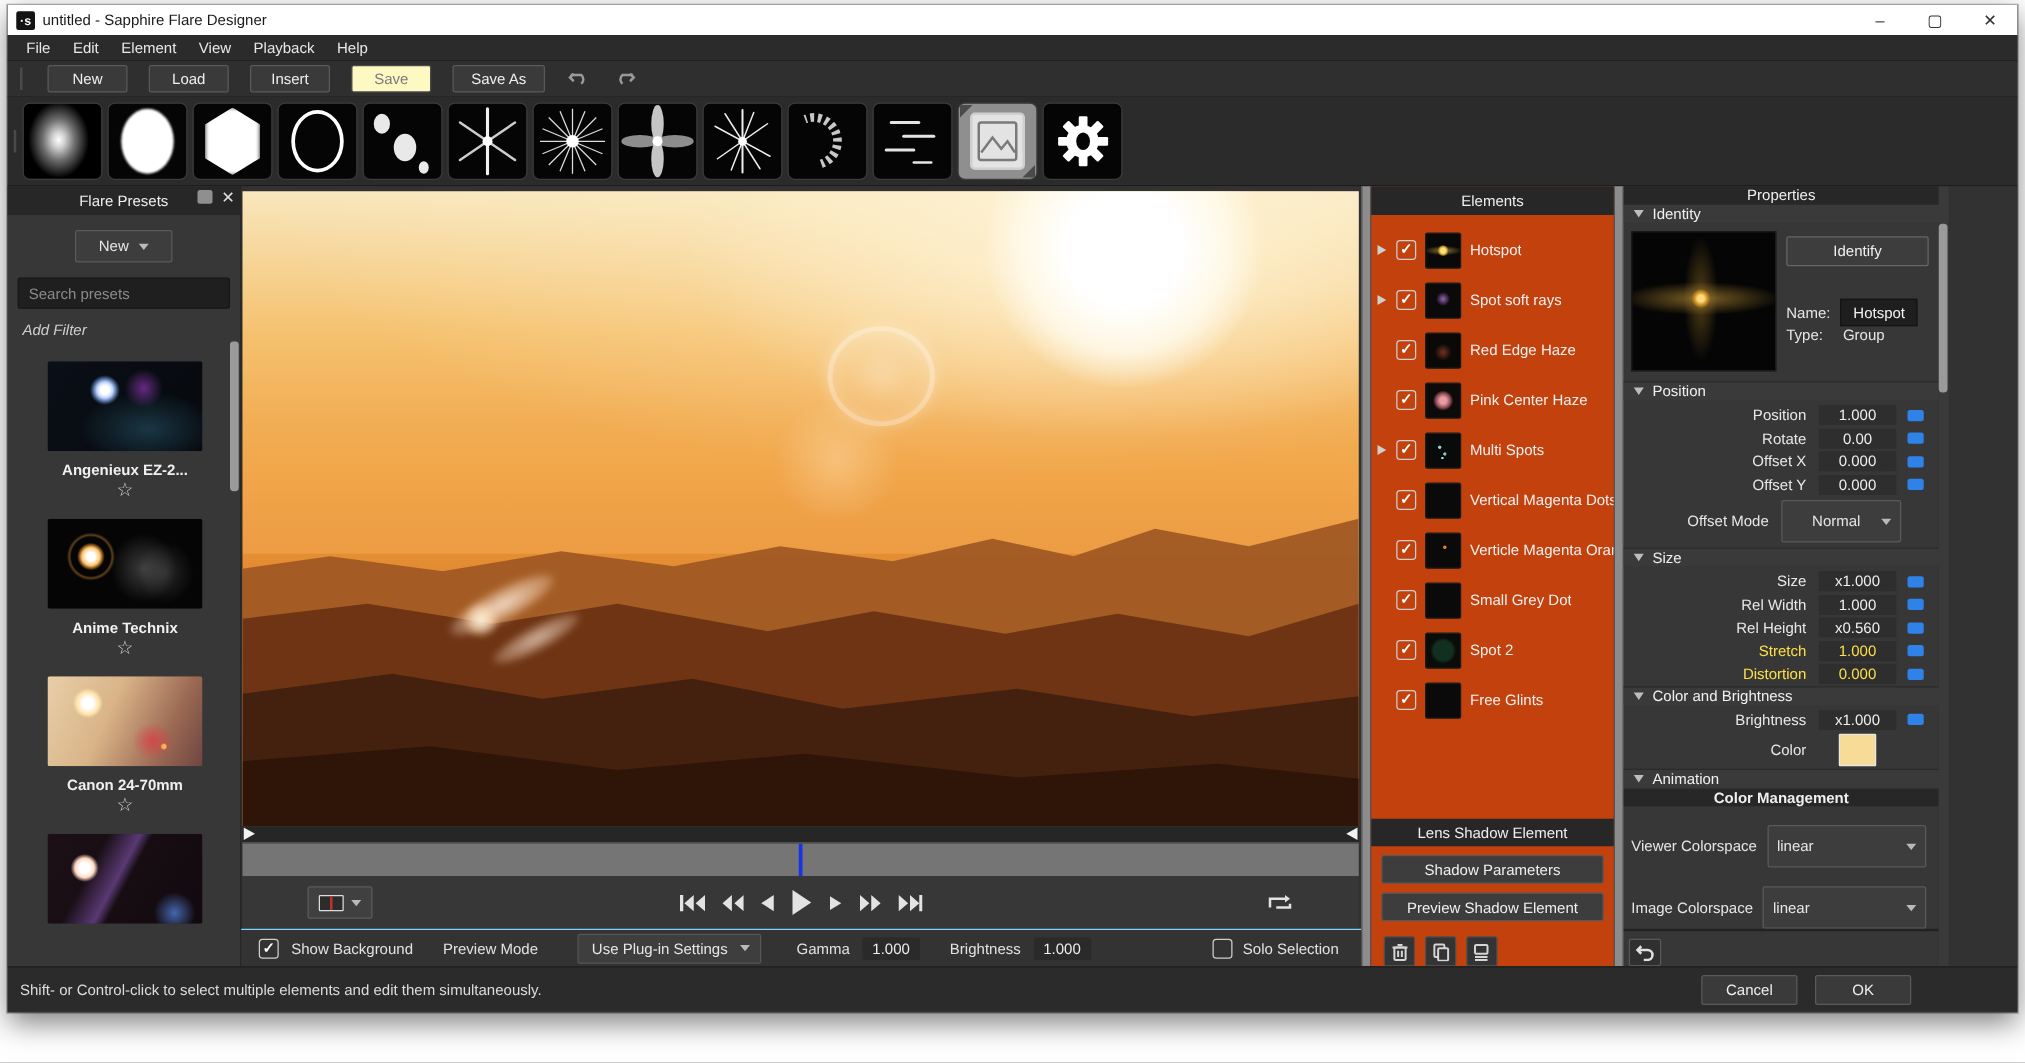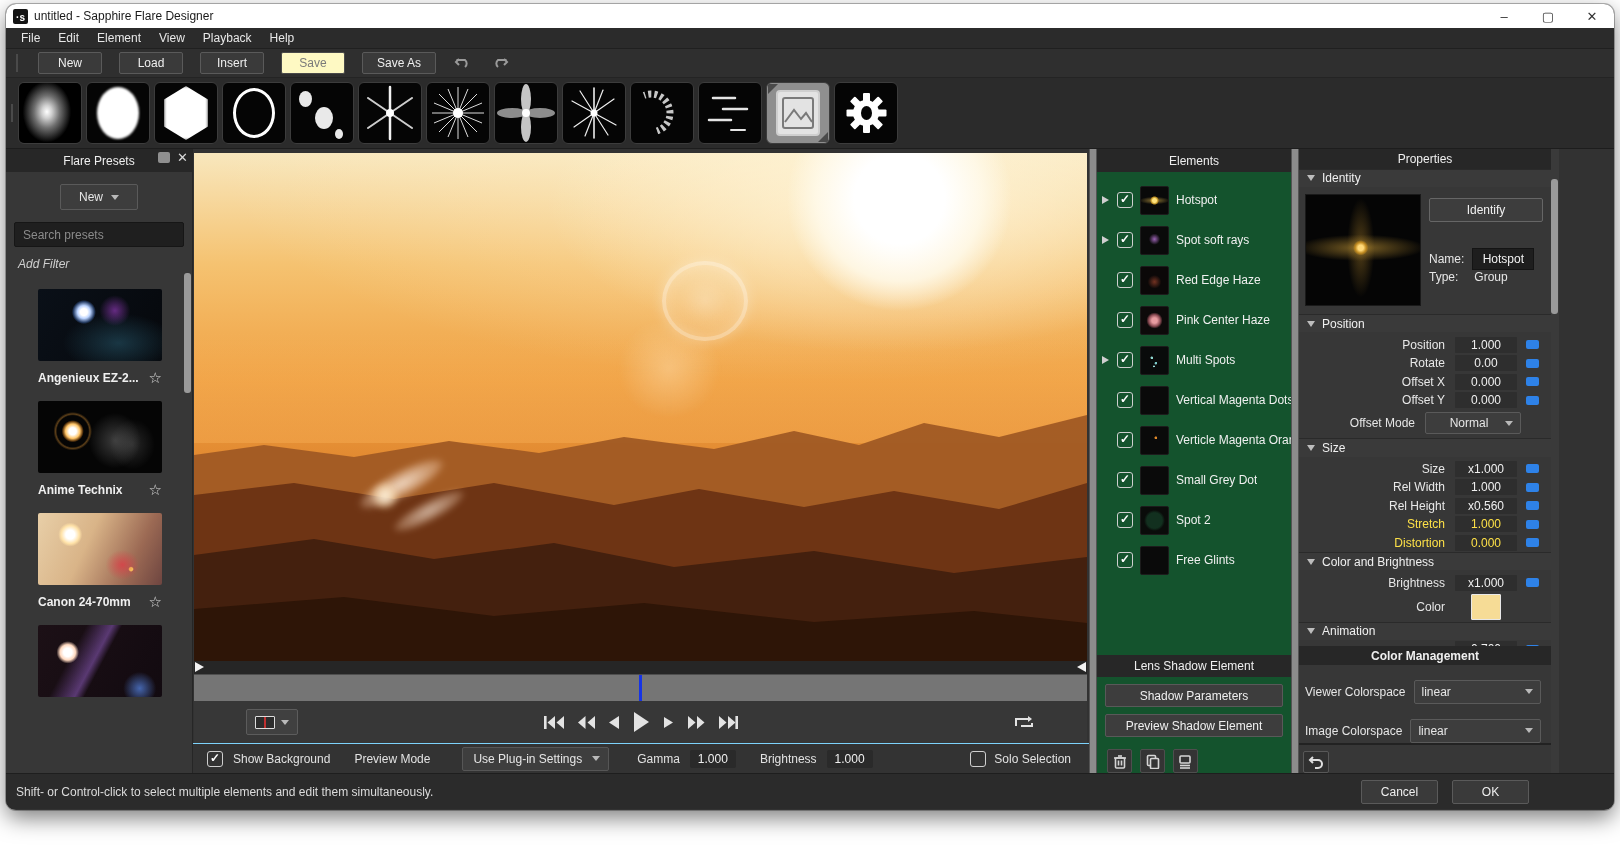--- a/index.html
+++ b/index.html
@@ -1,20 +1,20 @@
 <!DOCTYPE html>
 <html><head>
 <meta charset="utf-8">
 <style>
   * { box-sizing: border-box; margin: 0; padding: 0; }
   html,body { background:#ffffff; width:1620px; height:850px; overflow:hidden;
     font-family:"Liberation Sans", sans-serif; }
   #window{ position:absolute; left:6px; top:4px; width:1608px; height:806px;
     background:#323232; color:#e6e6e6; font-size:12px;
-    box-shadow:0 8px 22px rgba(0,0,0,.5), 0 0 0 1px #b9b9b9; border-radius:10px; overflow:hidden;}
+    box-shadow:0 8px 22px rgba(0,0,0,.5), 0 0 0 1px #b9b9b9; border-radius:0; overflow:hidden;}
   
   .titlebar{ height:24px; background:#ffffff; display:flex; align-items:center; color:#1a1a1a; }
   .app-ico{ width:15px; height:15px; background:#141414; border-radius:2px; margin:0 6px 0 7px;
     color:#fff; font-size:10px; font-weight:bold; display:flex; align-items:flex-end; justify-content:center; line-height:13px;}
   .app-ico::before{content:"·s";}
   .titletext{ font-size:12px; flex:1; }
   .winbtns{ display:flex; height:100%; }
   .winbtn{ width:44px; height:100%; display:flex; align-items:center; justify-content:center; color:#333; font-size:13px; cursor:default;}
   
   .menubar{ height:21px; background:#2b2b2b; display:flex; align-items:center; padding-left:6px; border-bottom:1px solid #202020;}
@@ -56,21 +56,21 @@
   .ph-x{ color:#dcdcdc; font-size:13px; line-height:11px;}
   .newdrop{ margin:12px auto 10px; width:78px; height:26px; background:#3d3d3d; border:1px solid #5a5a5a; border-radius:2px;
     display:flex; align-items:center; justify-content:center; gap:8px;}
   .caret{ width:0;height:0;border-left:4px solid transparent;border-right:4px solid transparent;border-top:5px solid #b9b9b9;}
   .searchbox{ margin:2px 8px 6px; height:25px; background:#1f1f1f; border:1px solid #161616; border-radius:2px;
     display:flex; align-items:center; padding-left:8px; color:#8b8b8b;}
   .addfilter{ margin:4px 0 2px 12px; color:#cfcfcf;font-style:italic;}
   .presetlist{ flex:1; overflow:hidden; position:relative; padding-top:16px;}
   .pcard{ margin:0 0 14px 32px; width:126px;}
   .pthumb{ width:124px; height:72px; border-radius:2px; margin-bottom:8px; background:#000; position:relative; overflow:hidden;}
-  .pmeta{ display:flex; align-items:center; justify-content:space-between; padding-right:2px;}
+  .pmeta{ display:flex; align-items:center; justify-content:space-between; padding-right:2px;flex-direction:column;}
   .pname{ font-weight:bold; font-size:12px; color:#f0f0f0; white-space:nowrap;}
   .star{ color:#d9d9d9; font-size:15px;}
   .star::before{ content:"☆";}
   .vscroll{ position:absolute; right:1px; width:7px; border-radius:3px; background:#9a9a9a;}
   .thumb-angenieux{ background:radial-gradient(circle 16px at 37% 32%, #fff 0 22%, #bcd4ff 40%, rgba(70,110,180,.5) 65%, transparent 75%),
     radial-gradient(circle 22px at 62% 30%, rgba(150,60,190,.65), transparent 70%),
     radial-gradient(ellipse 60% 55% at 65% 75%, rgba(40,90,110,.55), transparent 75%), linear-gradient(120deg,#0a1018,#06080c);}
   .thumb-anime{ background:radial-gradient(circle 13px at 28% 42%, #fff 0 28%, #ffc66a 55%, rgba(200,120,30,.5) 75%, transparent 85%),
     radial-gradient(circle 26px at 28% 42%, transparent 60%, rgba(255,170,60,.35) 66%, transparent 74%),
     radial-gradient(ellipse 30% 55% at 62% 55%, rgba(160,160,160,.35), transparent 70%),
@@ -117,21 +117,21 @@
   .cb{ width:16px; height:16px; border:1.5px solid #cfcfcf; border-radius:3px; background:transparent; position:relative; flex:0 0 auto;}
   .cb.checked::after{ content:"✓"; position:absolute; left:2px; top:-1px; font-size:12px; color:#fff; font-weight:bold;}
   .lbl{ color:#e2e2e2;}
   .plugdrop{ margin-left:22px; height:24px; min-width:132px; background:#3e3e3e; border:1px solid #565656; border-radius:2px;
     display:flex; align-items:center; gap:10px; padding:0 8px 0 10px;}
   .valfield{ background:#2a2a2a; border-radius:2px; padding:2px 8px; color:#efefef; min-width:44px; text-align:center;}
   .solo{ position:absolute; right:18px; display:flex; align-items:center; gap:8px;}
   
   .split{ width:8px; background:#8c8c8c; border-left:1px solid #545454; border-right:1px solid #545454;}
   
-  .elements{ width:194px; background:#14532d; display:flex; flex-direction:column; position:relative;}
+  .elements{ width:194px; background:#c2410c; display:flex; flex-direction:column; position:relative;}
   .elist{ flex:1; overflow:hidden; padding-top:8px;}
   .erow{ display:flex; align-items:center; height:40px; padding-left:4px; gap:7px;}
   .earrow{ width:9px; flex:0 0 9px; display:flex; justify-content:center;}
   .earrow.show::before{ content:""; width:0;height:0;border-top:4.5px solid transparent;border-bottom:4.5px solid transparent;border-left:7px solid #cfcfcf;}
   .ethumb{ width:29px; height:29px; border-radius:2px; background:#0a0a0a; flex:0 0 29px; border:1px solid #1c1c1c;}
   .elabel{ font-size:12px; color:#f0f0f0; white-space:nowrap; overflow:hidden;}
   .th-hotspot{ background:radial-gradient(circle 5px at 50% 50%, #ffe27a 0 40%, #b98a1e 70%, transparent 90%), radial-gradient(ellipse 80% 20% at 50% 50%, rgba(230,190,80,.6), transparent 70%), #090909;}
   .th-softrays{ background:radial-gradient(circle 7px at 50% 45%, rgba(190,120,220,.8), transparent 80%), #0a0a0a;}
   .th-pink{ background:radial-gradient(circle 9px at 50% 50%, #e89ba0 0 30%, #8a4a52 65%, transparent 90%), #0d0a0a;}
   .th-rededge{ background:radial-gradient(circle 8px at 50% 55%, rgba(140,60,40,.8), transparent 85%), #0b0808;}
@@ -158,21 +158,21 @@
   .identify-btn{ height:24px; margin:0 2px 26px 0; background:#3d3d3d; border:1px solid #666; border-radius:2px; display:flex; align-items:center; justify-content:center; color:#f0f0f0;}
   .id-row{ display:flex; align-items:center; margin-bottom:0; gap:8px;}
   .id-field{ background:#1e1e1e; border:1px solid #141414; padding:3px 8px; min-width:62px; text-align:center; color:#f2f2f2;}
   .prow{ display:grid; grid-template-columns:1fr 62px 30px; align-items:center; height:18.5px; padding-right:4px;}
   .prow .plabel{ text-align:right; padding-right:10px; color:#e8e8e8;}
   .prow .pval{ text-align:center; background:#2e2e2e; border-radius:1px; padding:1px 0; color:#f0f0f0;}
   .prow.dis .plabel,.prow.dis .pval{ color:#fde047;}
   .bluebtn{ width:13px; height:9px; background:#2e82e8; border-radius:2px; justify-self:center;}
   .modrow{ display:grid; grid-template-columns:1fr 96px; align-items:center; padding:3px 30px 4px 0;}
   .modrow .plabel{ text-align:right; padding-right:10px;}
-  .dropdown{ height:22px; background:#3d3d3d; border:1px solid #5a5a5a; border-radius:2px; display:flex; align-items:center; justify-content:space-between; padding:4px 7px;}
+  .dropdown{ height:22px; background:#3d3d3d; border:1px solid #5a5a5a; border-radius:2px; display:flex; align-items:center; justify-content:space-between; padding:16px 7px;}
   .swatchrow{ display:grid; grid-template-columns:1fr 62px 30px; align-items:center; padding:2px 4px 2px 0;}
   .swatchrow .plabel{ text-align:right; padding-right:10px;}
   .swatch{ width:30px; height:26px; border:1px solid #e8e8e8; border-radius:1px; justify-self:center;}
   .partialrow{ height:7px; overflow:hidden;}
   .cmhead{ height:22px; background:#272727; display:flex; align-items:center; justify-content:center; color:#efefef;font-weight:bold;}
   .cmrow{ display:flex; align-items:center; padding:0 10px 0 6px; margin-top:15px; gap:8px;}
   .cmrow .dropdown{ flex:1; height:24px;}
   .propfoot{ margin-top:auto; border-top:2px solid #222; padding:6px 0 0 4px;}
   .undobtn{ width:26px; height:22px; background:#303030; border:1px solid #585858; border-radius:2px; display:flex; align-items:center; justify-content:center;}
   .undobtn svg, .arrowbtn svg{ display:block;}

